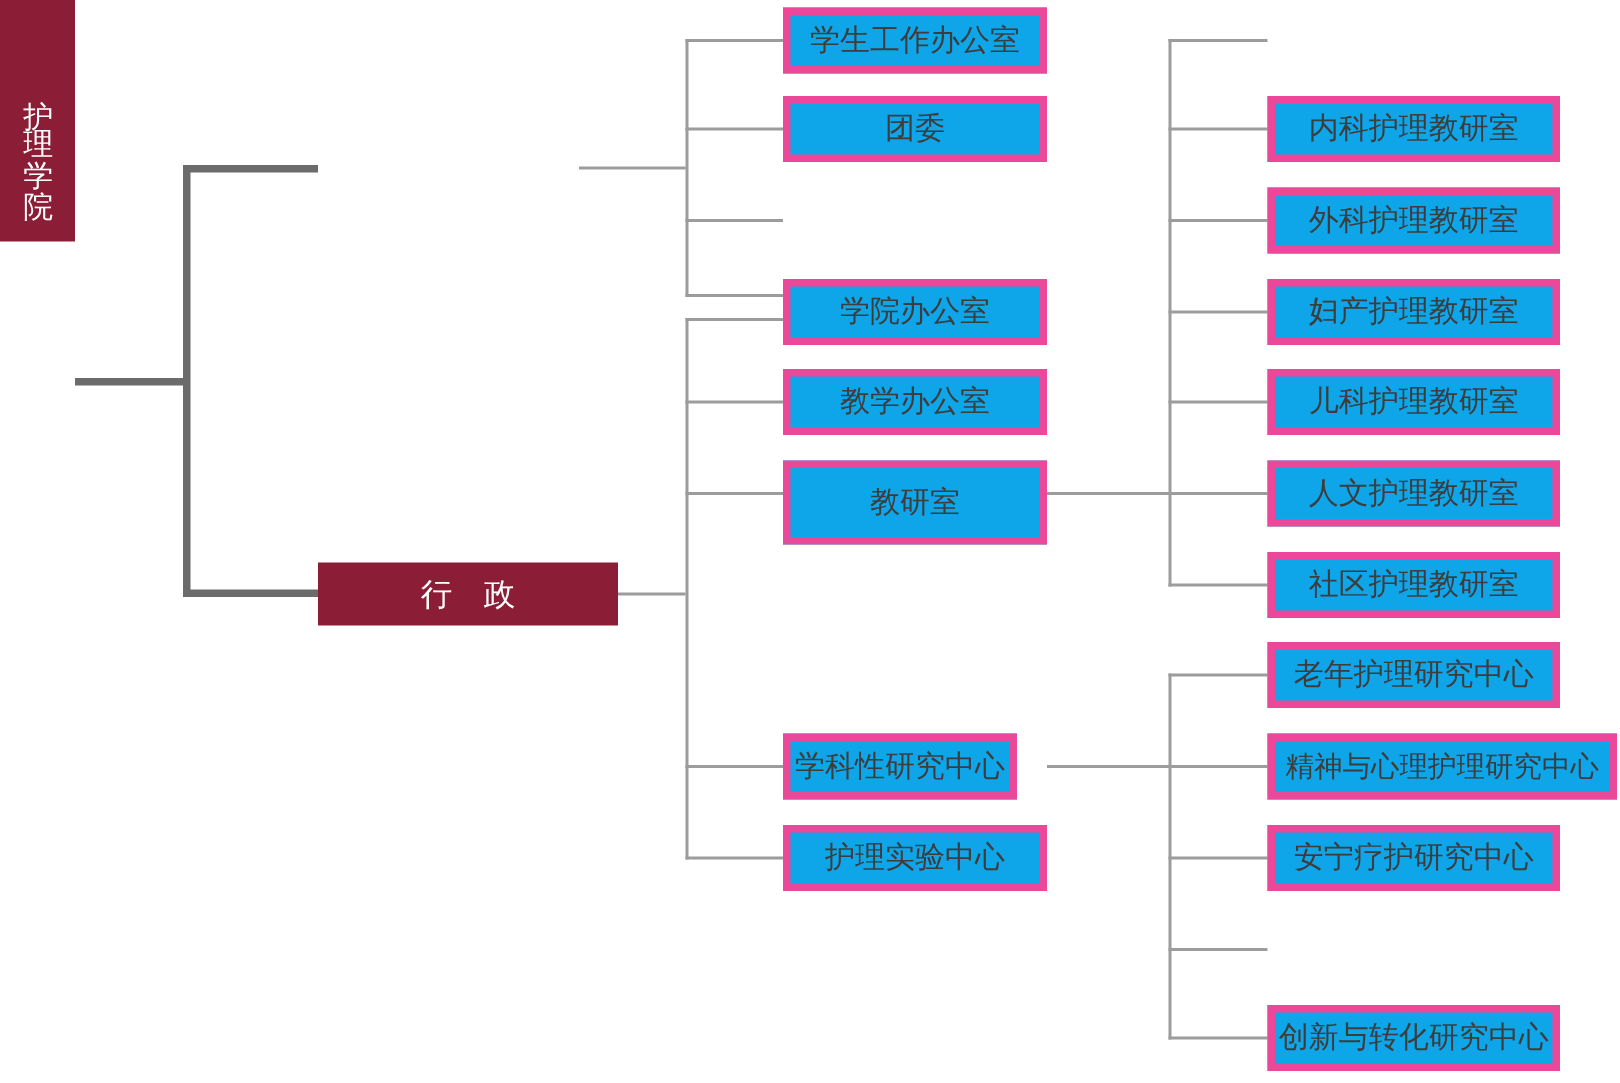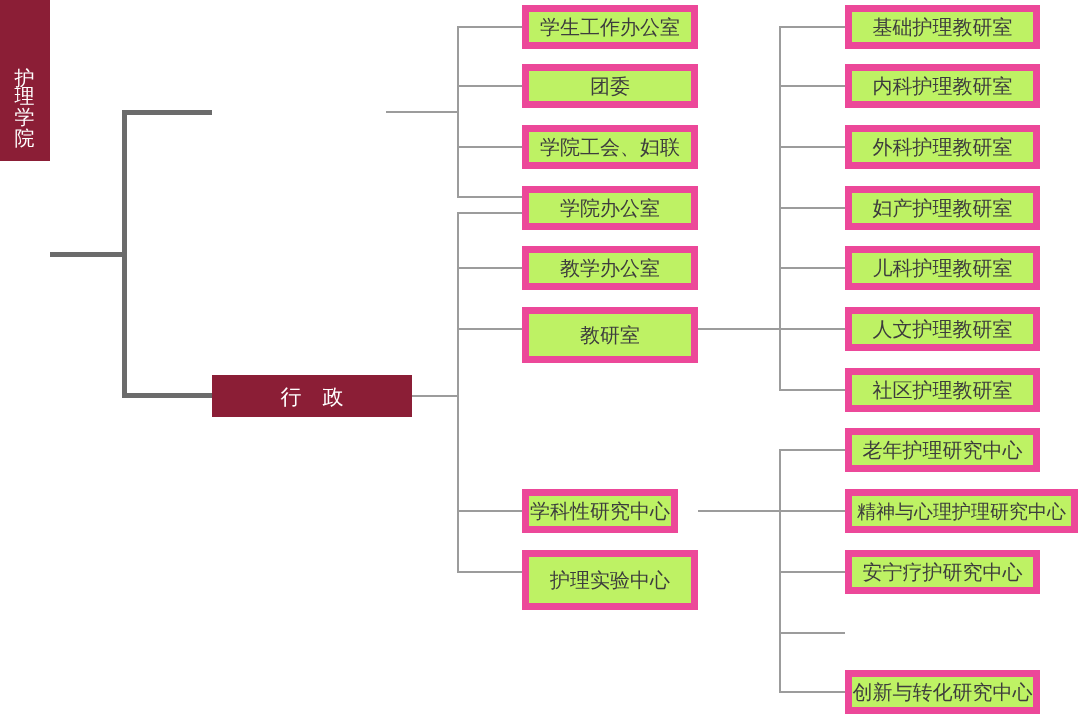--- a/index.html
+++ b/index.html
@@ -12,22 +12,22 @@
     font-family: "Liberation Sans", "DejaVu Sans", sans-serif;
   }
   
   .seg { position: absolute; }
   .thin  { background: #9c9c9c; }
   .thick { background: #6b6b6b; }
   
   .node {
     position: absolute;
     box-sizing: border-box;
-    background: #bef264;
-    border: 7px solid #ec4899;
+    background: #0ea5e9;
+    border: 5px solid #ec4899;
     color: #3d3d3d;
     font-size: 20px;
     display: flex;
     align-items: center;
     justify-content: center;
     white-space: nowrap;
     line-height: 1;
   }
   .node.wide { font-size: 19px; }
   .solid {
@@ -114,42 +114,36 @@
   <div class="solid" style="left:212px; top:375px; width:200px; height:42px;">
     <span>行　政</span>
   </div>
 
   <div class="node" style="left:522px; top:5px;   width:176px; height:44px;">
     <span>学生工作办公室</span>
   </div>
   <div class="node" style="left:522px; top:64px;  width:176px; height:44px;">
     <span>团委</span>
   </div>
-  <div class="node" style="left:522px; top:125px; width:176px; height:44px;">
-    <span>学院工会、妇联</span>
-  </div>
   <div class="node" style="left:522px; top:186px; width:176px; height:44px;">
     <span>学院办公室</span>
   </div>
   <div class="node" style="left:522px; top:246px; width:176px; height:44px;">
     <span>教学办公室</span>
   </div>
   <div class="node" style="left:522px; top:307px; width:176px; height:56px;">
     <span>教研室</span>
   </div>
   <div class="node" style="left:522px; top:489px; width:156px; height:44px;">
     <span>学科性研究中心</span>
   </div>
-  <div class="node" style="left:522px; top:550px; width:176px; height:60px;">
+  <div class="node" style="left:522px; top:550px; width:176px; height:44px;">
     <span>护理实验中心</span>
   </div>
 
-  <div class="node" style="left:845px; top:5px;   width:195px; height:44px;">
-    <span>基础护理教研室</span>
-  </div>
   <div class="node" style="left:845px; top:64px;  width:195px; height:44px;">
     <span>内科护理教研室</span>
   </div>
   <div class="node" style="left:845px; top:125px; width:195px; height:44px;">
     <span>外科护理教研室</span>
   </div>
   <div class="node" style="left:845px; top:186px; width:195px; height:44px;">
     <span>妇产护理教研室</span>
   </div>
   <div class="node" style="left:845px; top:246px; width:195px; height:44px;">

